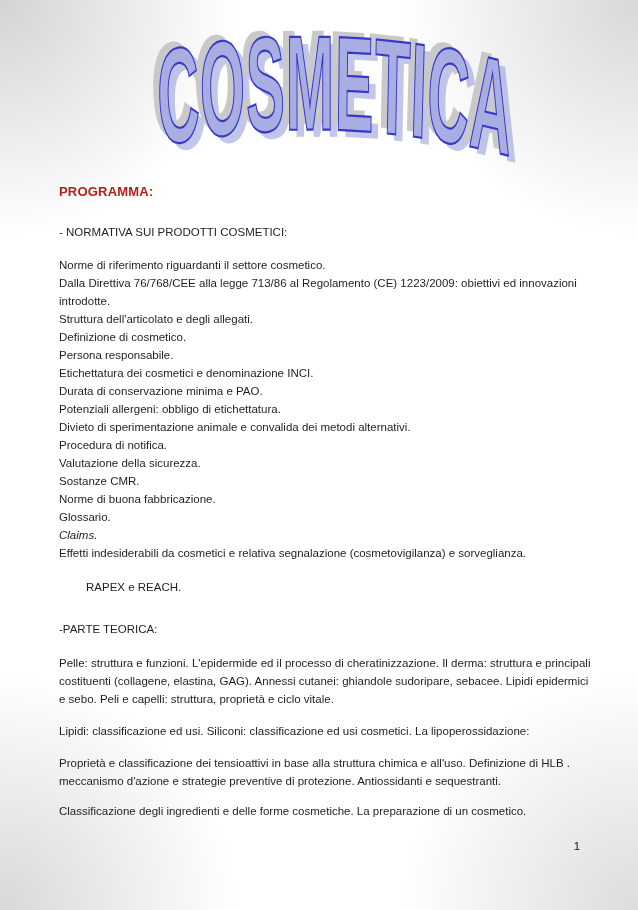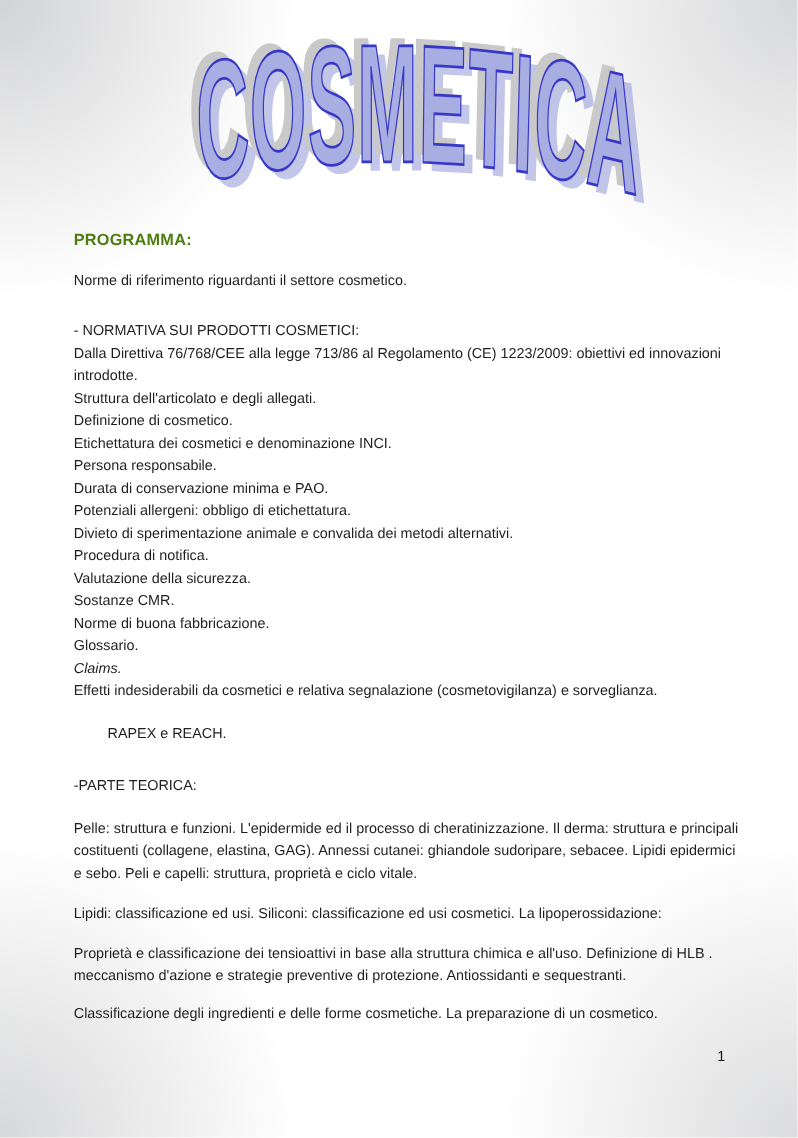--- a/index.html
+++ b/index.html
@@ -32,21 +32,21 @@
     width: 534px;
     color: #1f1f1f;
     font-size: 11.5px;
     line-height: 18px;
   }
   .line { white-space: nowrap; }
   .line.heading {
     font-size: 13px;
     font-weight: bold;
     line-height: 19px;
-    color: #4d7c0f;
+    color: #b91c1c;
     letter-spacing: 0.2px;
   }
   .line.italic { font-style: italic; }
   .page-number {
     position: absolute;
     top: 840px; left: 570px;
     width: 14px;
     text-align: center;
     font-size: 11.5px;
     color: #141414;
@@ -69,28 +69,28 @@
         <textPath href="#title-arc">COSMETICA</textPath>
       </text>
       <text stroke-width="2.2" fill="#a9aee2" stroke="#3838c8">
         <textPath href="#title-arc">COSMETICA</textPath>
       </text>
     </g>
   </svg>
 
   <div class="content">
       <div class="line heading">PROGRAMMA:</div>
+      <div class="line" style="margin-top: 22px;">- NORMATIVA SUI PRODOTTI COSMETICI:</div>
       <div class="line" style="margin-top: 15px;">Norme di riferimento riguardanti il settore cosmetico.</div>
-      <div class="line" style="margin-top: 22px;">- NORMATIVA SUI PRODOTTI COSMETICI:</div>
       <div class="line">Dalla Direttiva 76/768/CEE alla legge 713/86 al Regolamento (CE) 1223/2009: obiettivi ed innovazioni</div>
       <div class="line">introdotte.</div>
       <div class="line">Struttura dell'articolato e degli allegati.</div>
       <div class="line">Definizione di cosmetico.</div>
+      <div class="line">Persona responsabile.</div>
       <div class="line">Etichettatura dei cosmetici e denominazione INCI.</div>
-      <div class="line">Persona responsabile.</div>
       <div class="line">Durata di conservazione minima e PAO.</div>
       <div class="line">Potenziali allergeni: obbligo di etichettatura.</div>
       <div class="line">Divieto di sperimentazione animale e convalida dei metodi alternativi.</div>
       <div class="line">Procedura di notifica.</div>
       <div class="line">Valutazione della sicurezza.</div>
       <div class="line">Sostanze CMR.</div>
       <div class="line">Norme di buona fabbricazione.</div>
       <div class="line">Glossario.</div>
       <div class="line italic">Claims.</div>
       <div class="line">Effetti indesiderabili da cosmetici e relativa segnalazione (cosmetovigilanza) e sorveglianza.</div>

